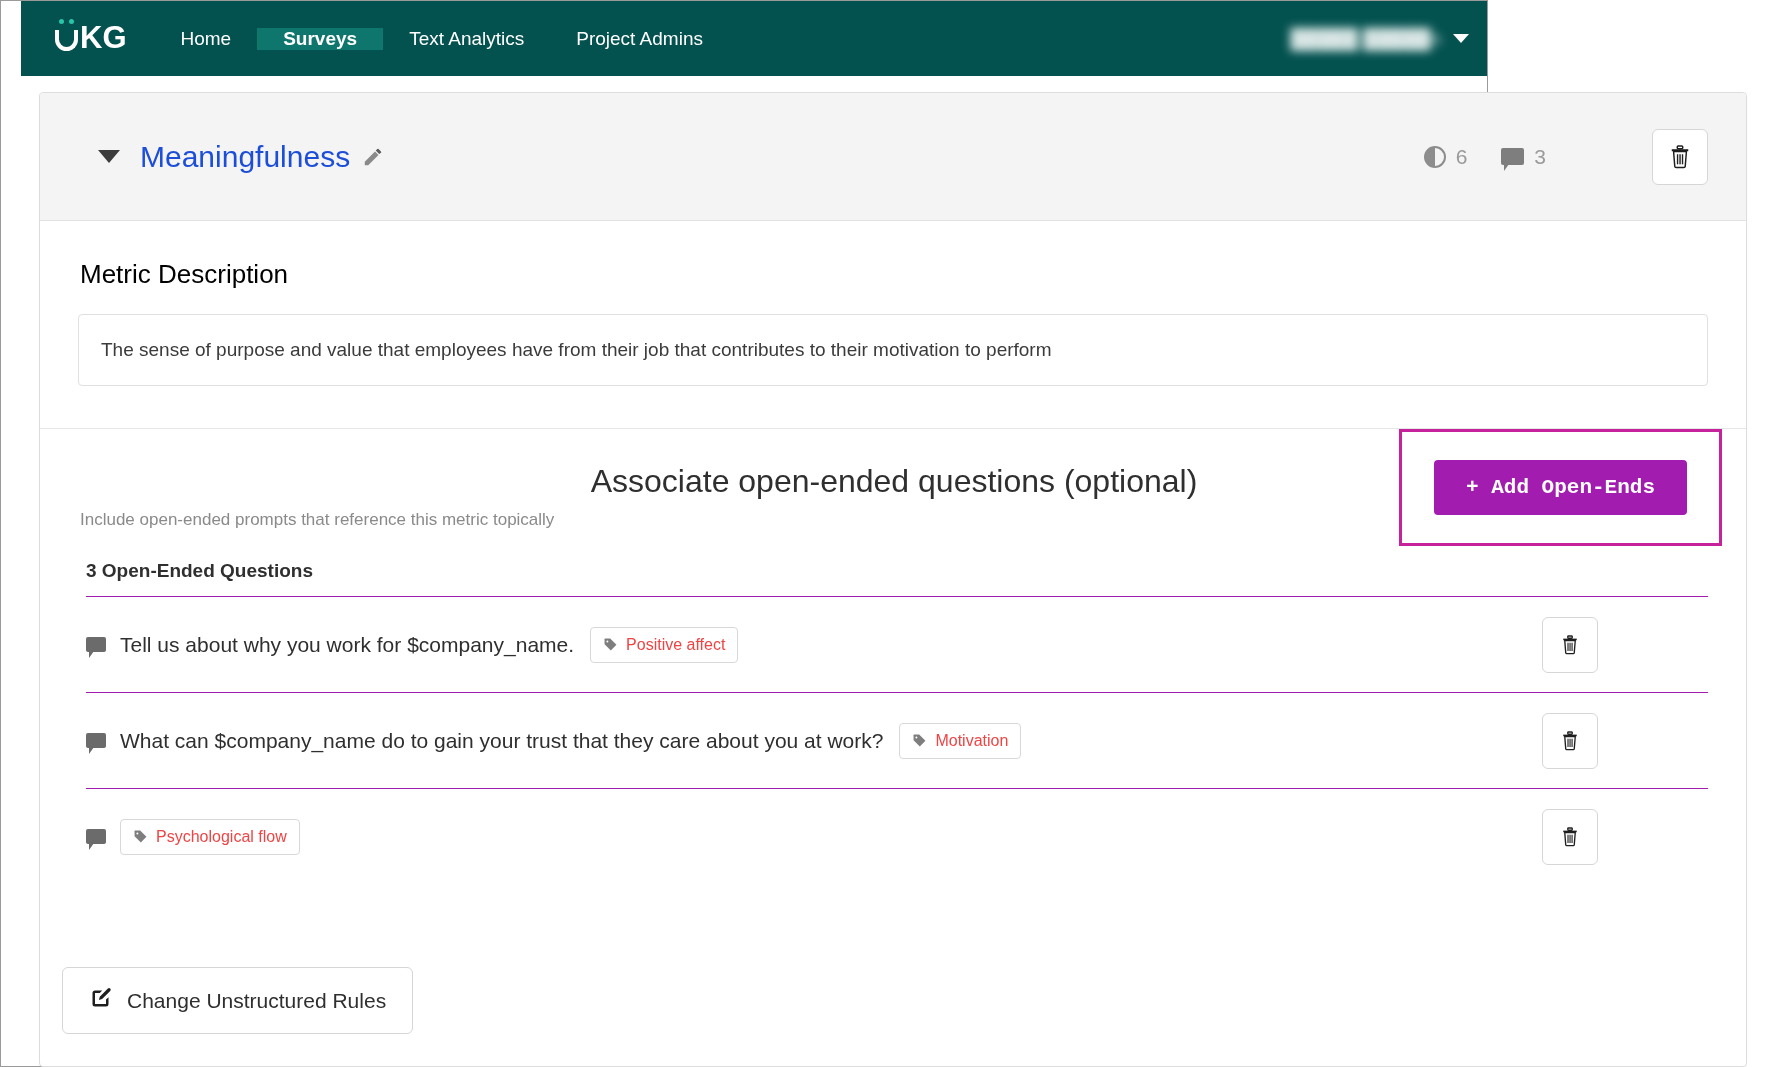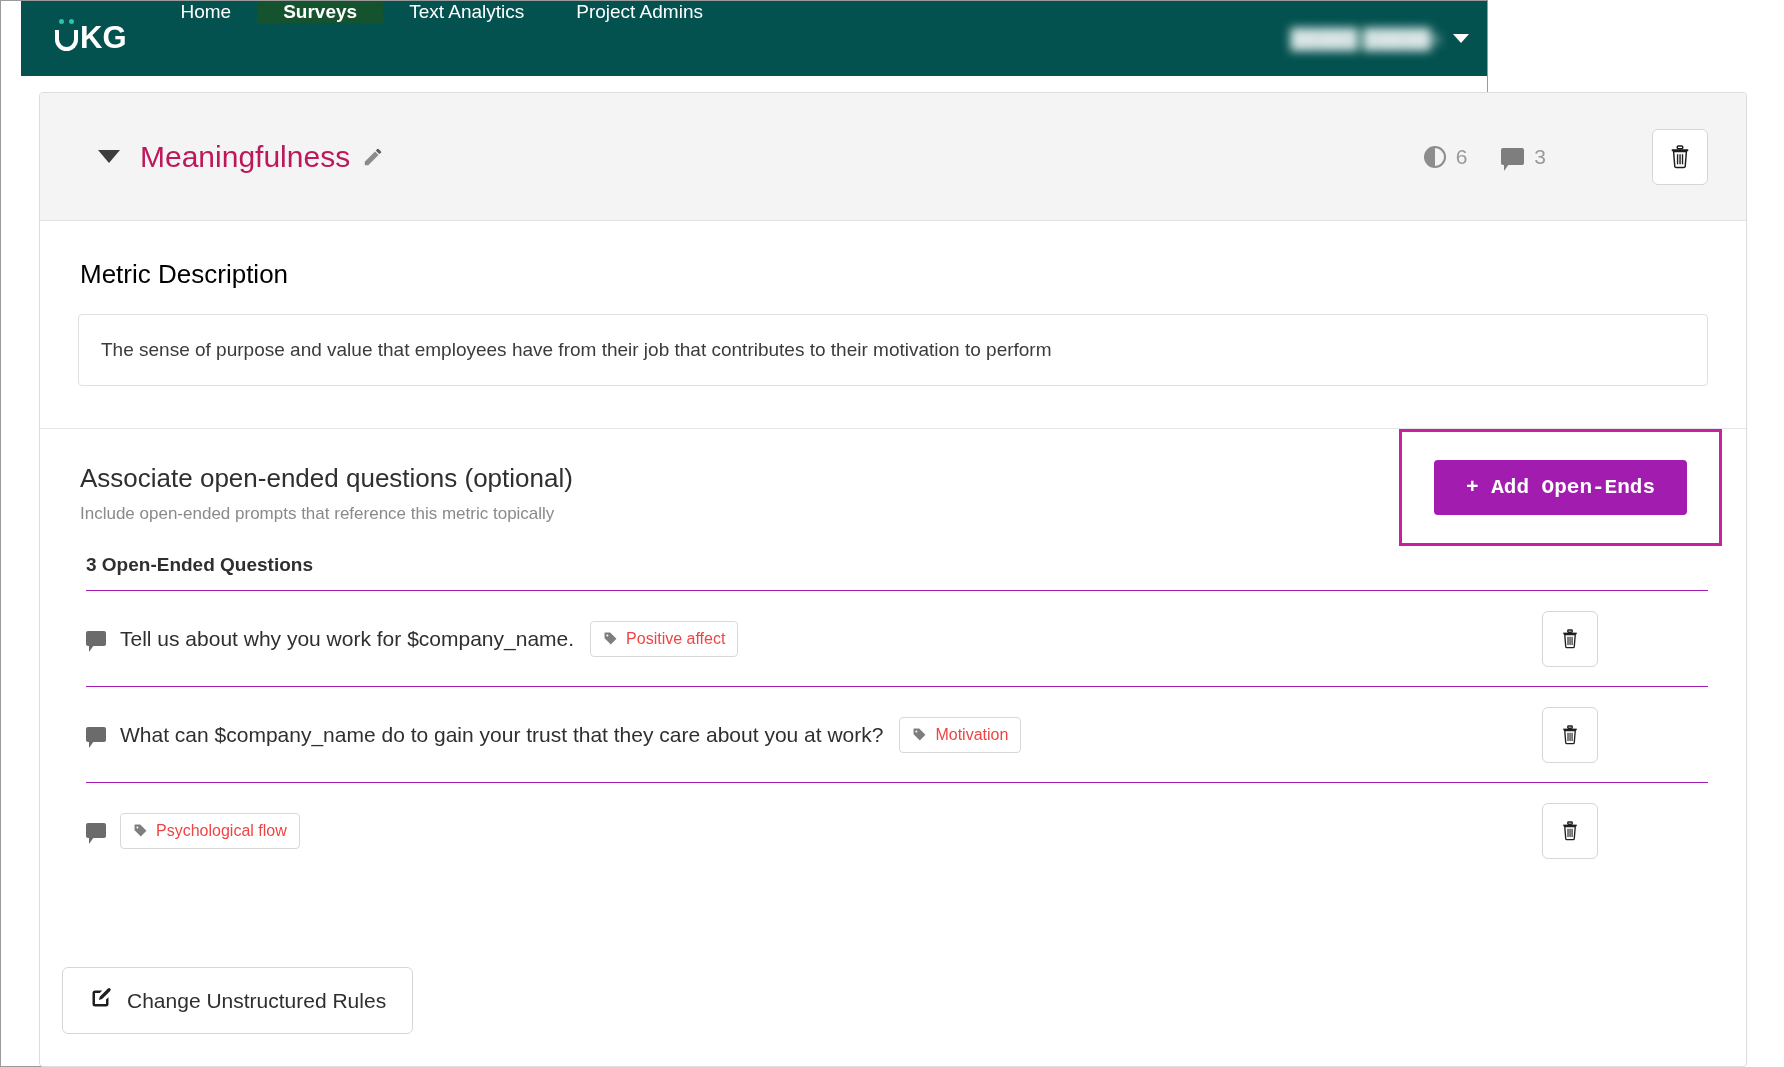--- a/index.html
+++ b/index.html
@@ -48,31 +48,31 @@
   }
   .ukg-dot {
     position: absolute; top: -11px;
     width: 5px; height: 5px; border-radius: 50%;
     background: #29c5a8;
   }
   .ukg-dot.l { left: 0px; }
   .ukg-dot.r { right: 0px; }
   .ukg-kg { font-size: 31px; line-height: 0.78; letter-spacing: 0px;}
 
-  .nav-items { display: flex; align-items: flex-start; }
+  .nav-items { display: flex; align-items: center; }
   .nav-item {
     display: flex; align-items: center;
     padding: 0 26px;
     color: #ffffff;
     font-size: 19px;
     cursor: pointer;
     white-space: nowrap;
   }
   .nav-item.active {
-    background: #14532d;
+    background: #0f766e;
     font-weight: bold;
   }
   .user-area {
     position: absolute; right: 18px; top: 0; bottom: 0;
     display: flex; align-items: center; gap: 12px;
   }
   .user-name-blur {
     color: #d8e6e5;
     font-size: 19px;
     filter: blur(5px);
@@ -106,21 +106,21 @@
   }
   .collapse-caret {
     width: 0; height: 0;
     border-left: 11px solid transparent;
     border-right: 11px solid transparent;
     border-top: 13px solid #3d3d3d;
     margin-right: 20px;
     cursor: pointer;
   }
   .metric-title {
-    font-size: 30px; color: #be185d;
+    font-size: 30px; color: #1d4ed8;
   }
   .edit-pencil {
     margin-left: 12px; cursor: pointer;
     display: inline-flex; align-items: center;
   }
   .header-stats {
     position: absolute; right: 200px; top: 50%;
     transform: translateY(-50%);
     display: flex; align-items: center; gap: 34px;
     color: #9a9a9a; font-size: 21px;
@@ -170,22 +170,23 @@
     border-radius: 4px;
     padding: 24px 22px;
     font-size: 19px; color: #3b3b3b;
     min-height: 72px;
     display: flex; align-items: center;
   }
 
   
   .assoc-block { padding: 34px 38px 0 38px; position: relative; }
   .assoc-title {
-    font-size: 26px; color: #2f2f2f;
+    font-size: 32px; color: #2f2f2f;
     margin: 0 0 10px 2px;
+    text-align: center;
   }
   .assoc-sub {
     font-size: 17px; color: #8a8a8a;
     margin: 0 0 30px 2px;
   }
   .add-highlight {
     position: absolute;
     right: 24px; top: 0px;
     border: 3px solid #c5229b;
     padding: 28px 32px;

